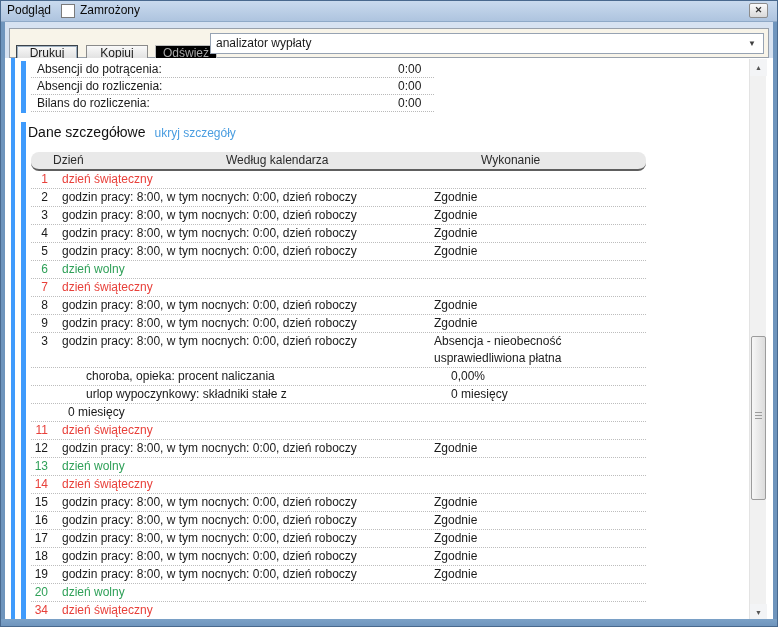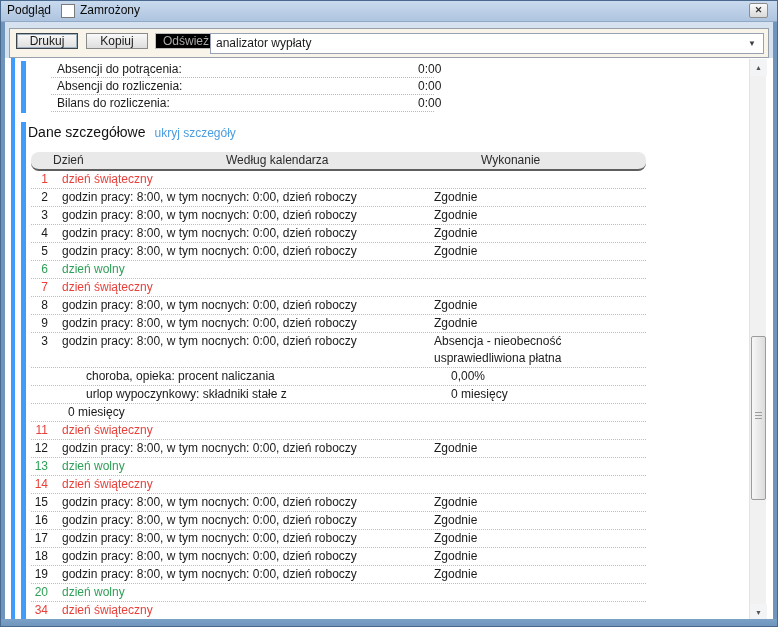--- a/index.html
+++ b/index.html
@@ -21,38 +21,38 @@
   .frozen-label{position:absolute;left:79px;top:0;line-height:19px;color:#0a0a0a;}
   .closebtn{position:absolute;left:748px;top:2px;width:19px;height:15px;
     background:linear-gradient(#fbfbfb,#d9d9d9);border:1px solid #8c8c8c;border-radius:2px;
     font-size:9px;font-weight:bold;color:#333;line-height:13px;text-align:center;padding:0;cursor:default;
     font-family:"Liberation Sans", sans-serif;}
   
   .client{position:absolute;left:4px;top:20px;width:770px;height:600px;background:#fff;}
   .framegap{position:absolute;left:0;top:0;width:100%;height:37px;background:#d7e2f1;}
   .toolbar{position:absolute;left:4px;top:7px;width:760px;height:30px;background:#f8f4e9;
     border:1px solid #98a0ab;box-sizing:border-box;}
-  .tbtn{position:absolute;top:4px;height:16px;width:62px;
+  .tbtn{position:absolute;top:16px;height:16px;width:62px;
     background:linear-gradient(#f9f9f9,#dedede);border:1px solid #8a8a8a;
     font-family:"Liberation Sans", sans-serif;font-size:12px;color:#1a1a1a;padding:0;cursor:default;}
   .tbtn.default{border:1px solid #3c434b;box-shadow:0 0 0 1px #9fb0c1 inset;}
   .tbtn:disabled{color:#a8a8a8;background:#000000;border-color:#bdbdbd;box-shadow:none;}
   #btn-print{left:6px;} #btn-copy{left:76px;} #btn-refresh{left:145px;}
   .combo{position:absolute;left:200px;top:4px;width:554px;height:21px;background:#fff;
     border:1px solid #97a3b3;box-sizing:border-box;line-height:19px;padding-left:5px;}
   .combo-arrow{position:absolute;right:7px;top:0;line-height:19px;font-size:8px;color:#404040;}
   
   .report{position:absolute;left:0;top:37px;width:744px;height:563px;background:#fff;overflow:hidden;}
   .bar{position:absolute;background:var(--accent);}
   .bar-outer{left:6px;top:0;width:4px;height:100%;}
   .bar-sum{left:16px;top:3px;width:5px;height:52px;}
   .bar-det{left:16px;top:64px;width:5px;height:499px;}
   
   .summary{position:absolute;left:26px;top:3px;width:403px;}
-  .summary-row{position:relative;height:17px;line-height:16px;border-bottom:1px dotted #b9b9b9;box-sizing:border-box;margin-left:20px;}
+  .summary-row{position:relative;height:17px;line-height:16px;border-bottom:1px dotted #b9b9b9;box-sizing:border-box;}
   .s-label{padding-left:6px;}
   .s-value{position:absolute;left:367px;top:0;}
   
   .dheading{position:absolute;left:23px;top:64px;height:20px;line-height:20px;white-space:nowrap;}
   .dtitle{font-size:14px;font-weight:normal;color:#111;}
   .dlink{font-size:12px;color:var(--link);margin-left:9px;cursor:pointer;text-decoration:none;}
   
   .thead{position:absolute;left:26px;top:94px;width:615px;height:17px;background:#e9e9e9;
     border-bottom:2px solid #5e5e5e;box-sizing:content-box;color:#2b2b2b;border-radius:8px;}
   .thead span{position:absolute;top:0;line-height:17px;}

